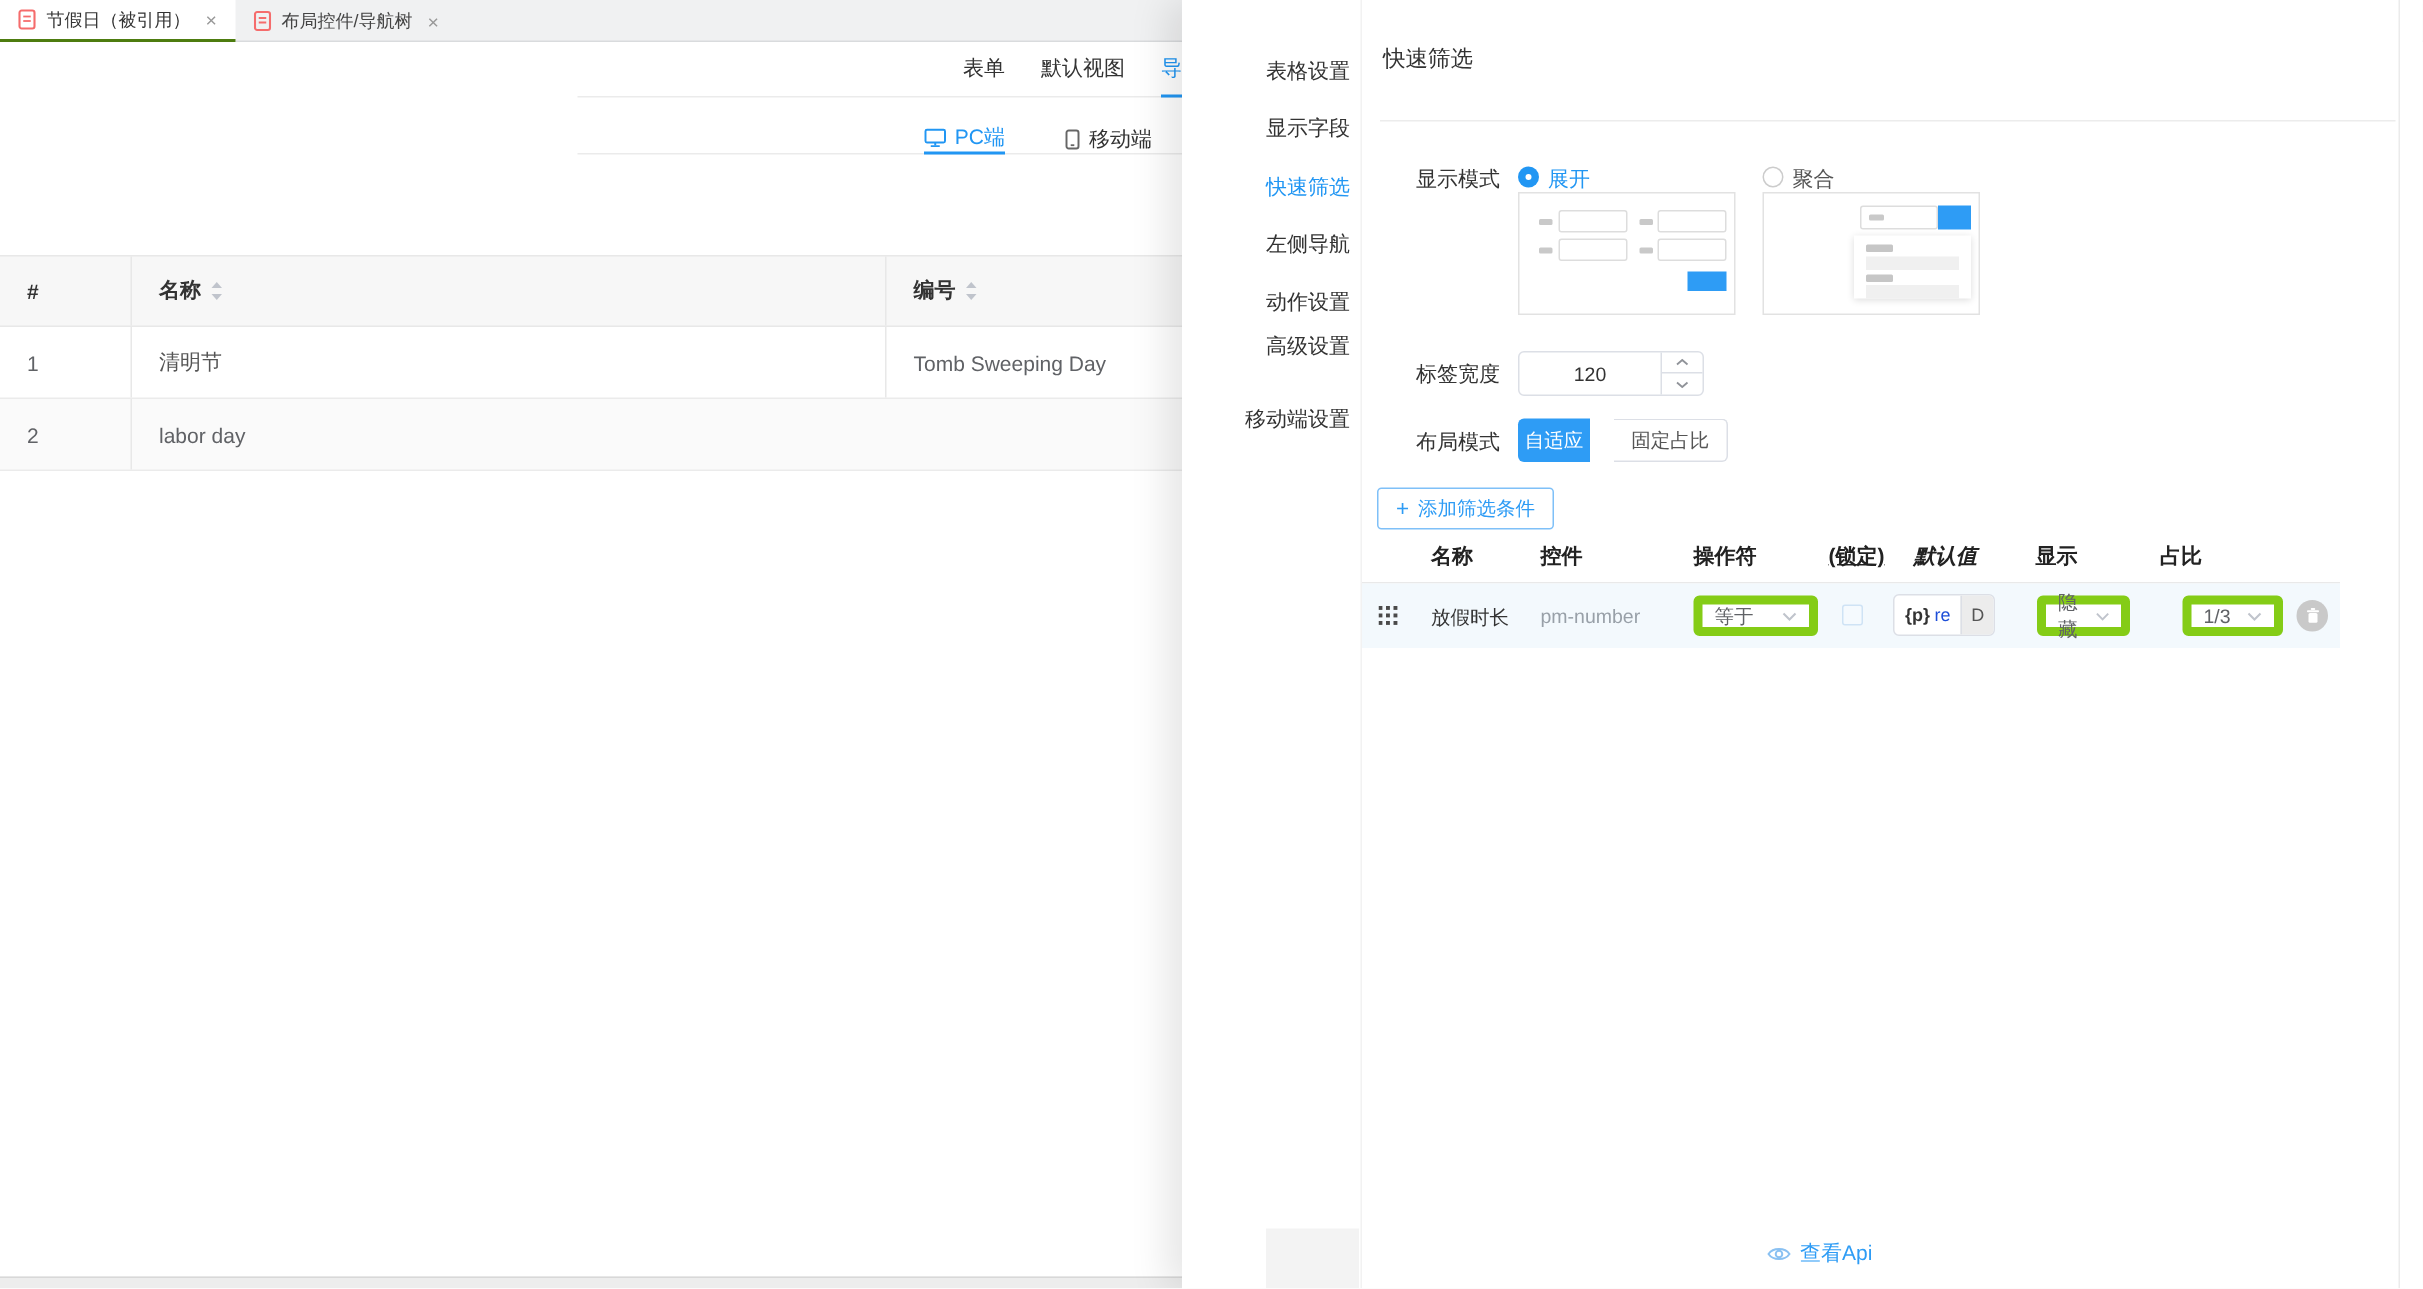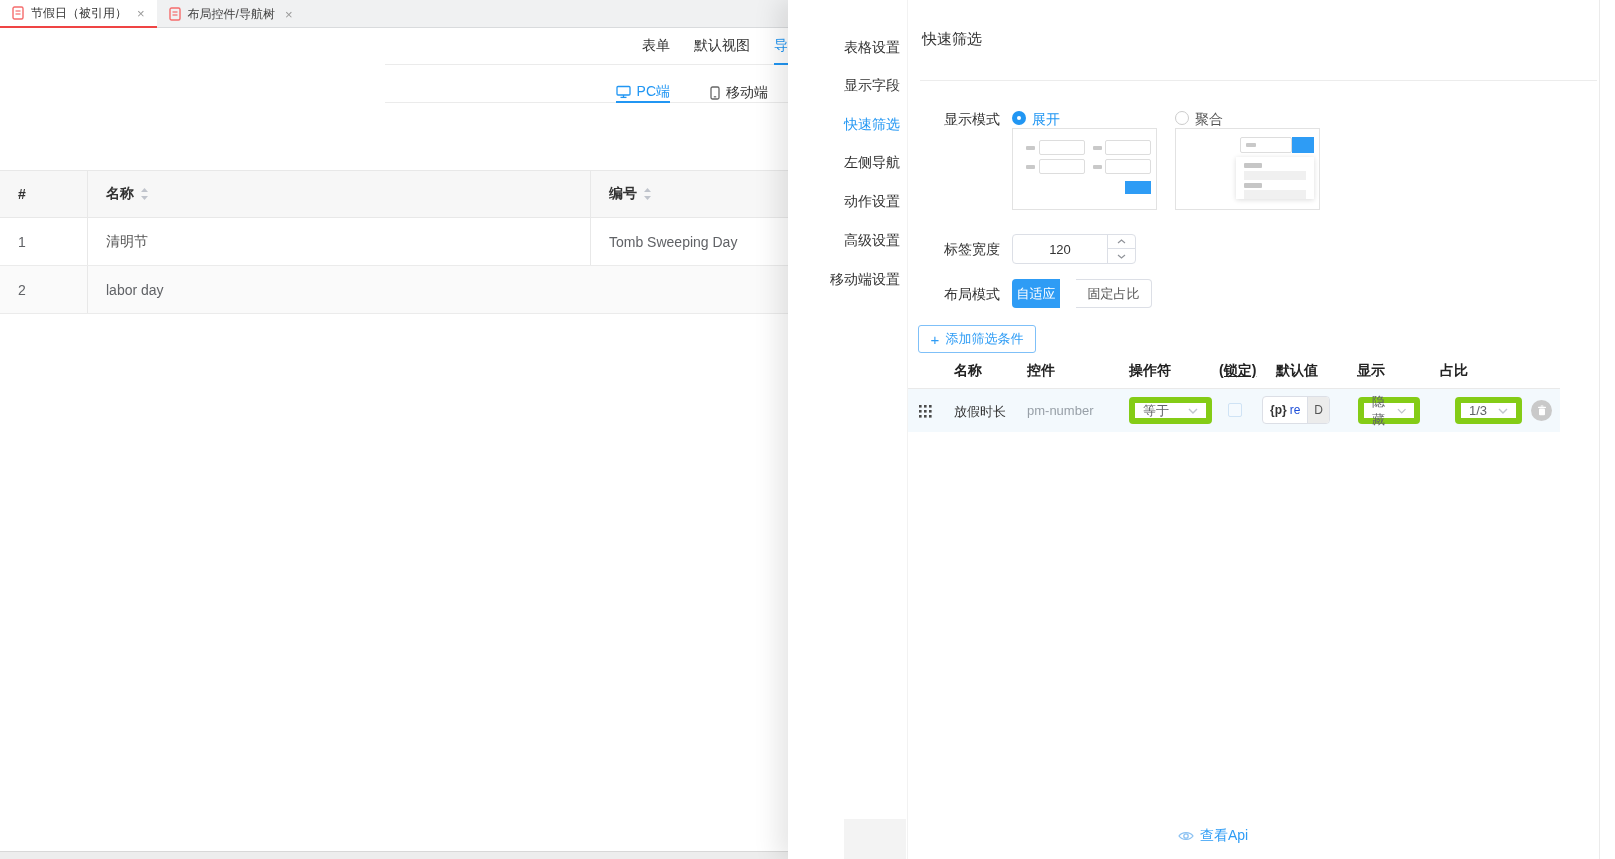--- a/index.html
+++ b/index.html
@@ -4,21 +4,21 @@
 <style>
   html,body{margin:0;padding:0;background:#fff;}
   #app{position:relative;width:1615px;height:859px;background:#fff;overflow:hidden;
        font-family:"Liberation Sans","DejaVu Sans",sans-serif;color:#333;}
 
   
   .tabbar{position:absolute;left:0;top:0;width:1615px;height:28px;background:#f0f1f2;
           border-bottom:1px solid #d9dbdd;display:flex;box-sizing:border-box;}
   .wtab{display:flex;align-items:center;gap:7px;padding:0 12px;font-size:12px;color:#444;
         height:28px;box-sizing:border-box;cursor:pointer;}
-  .wtab.active{background:#fff;border-bottom:2px solid #ef4444;color:#333;}
+  .wtab.active{background:#fff;border-bottom:2px solid #4d7c0f;color:#333;}
   .tclose{color:#999;font-size:13px;margin-left:3px;line-height:1;}
 
   
   .toolbar1{position:absolute;left:385px;top:28px;width:403px;height:37px;border-bottom:1px solid #ebebeb;
             display:flex;justify-content:flex-end;align-items:stretch;gap:24px;box-sizing:border-box;}
   .t1item{display:flex;align-items:center;font-size:14px;color:#333;cursor:pointer;}
   .t1item.active{color:#2196f3;border-bottom:2px solid #2196f3;margin-bottom:-1px;}
   .toolbar2{position:absolute;left:385px;top:65px;width:403px;height:38px;border-bottom:1px solid #ebebeb;
             display:flex;justify-content:flex-end;align-items:flex-end;gap:40px;box-sizing:border-box;padding-right:20px;}
   .t2item{display:flex;align-items:center;gap:6px;font-size:14px;color:#333;cursor:pointer;}
@@ -205,21 +205,21 @@
   <div class="hscroll"></div>
 
   <div class="drawer">
 
     <div class="dside">
       <div class="dsitem" style="top:32px;">表格设置</div>
       <div class="dsitem" style="top:70px;">显示字段</div>
       <div class="dsitem active" style="top:109px;">快速筛选</div>
       <div class="dsitem" style="top:147px;">左侧导航</div>
       <div class="dsitem" style="top:186px;">动作设置</div>
-      <div class="dsitem" style="top:225px;">高级设置</div>
+      <div class="dsitem" style="top:215px;">高级设置</div>
       <div class="dsitem" style="top:264px;">移动端设置</div>
       <div class="dside-bottom"></div>
     </div>
 
     <div class="dmain">
       <div class="dtitle">快速筛选</div>
       <div class="ddivider"></div>
 
       <div class="flabel" style="top:109px;">显示模式</div>
       <div class="radio sel" style="left:104px;top:111px;">
@@ -275,21 +275,21 @@
 
       <div class="addbtn">
         <span class="plus">+</span>
         <span>添加筛选条件</span>
       </div>
 
       <div class="fhead" style="left:46px;">名称</div>
       <div class="fhead" style="left:119px;">控件</div>
       <div class="fhead" style="left:221px;">操作符</div>
       <div class="fhead" style="left:311px;text-decoration:underline;">(锁定)</div>
-      <div class="fhead" style="left:368px;">默认值</div>
+      <div class="fhead" style="left:368px;font-style:italic;">默认值</div>
       <div class="fhead" style="left:449px;">显示</div>
       <div class="fhead" style="left:532px;">占比</div>
       <div class="fheadline"></div>
 
       <div class="frow">
         <span class="fdrag">
           <svg width="13" height="13" viewBox="0 0 13 13" fill="#4a4a4a">
             <rect x="0" y="0" width="2.6" height="2.6"></rect>
               <rect x="5" y="0" width="2.6" height="2.6"></rect>
               <rect x="10" y="0" width="2.6" height="2.6"></rect>

